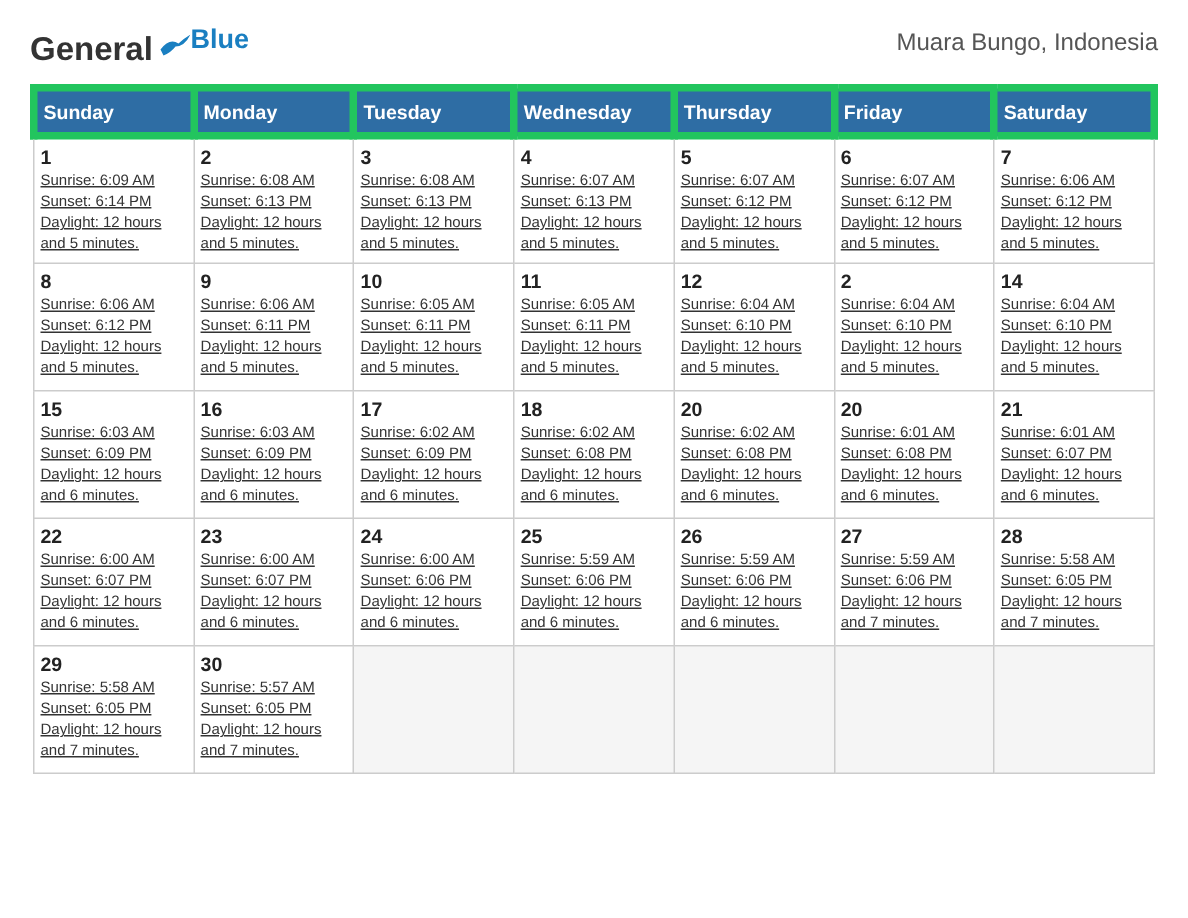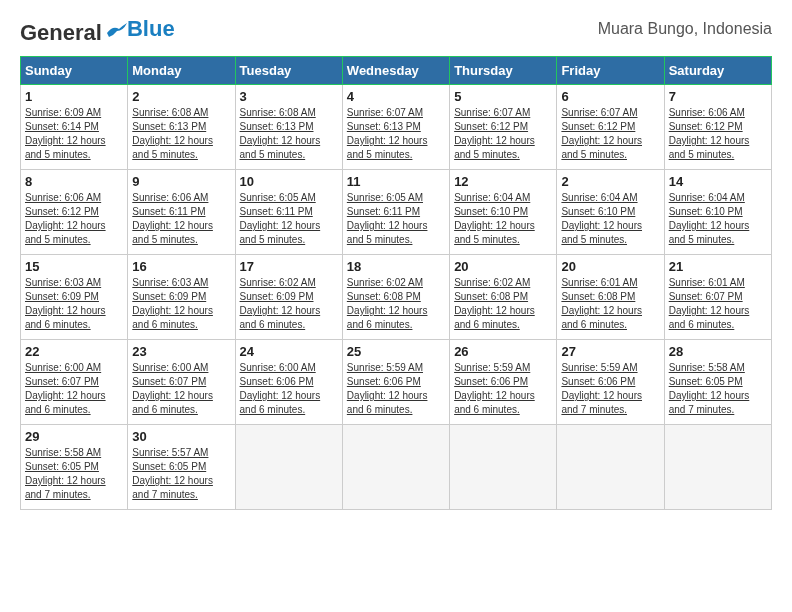--- a/index.html
+++ b/index.html
@@ -38,21 +38,21 @@
       border-collapse: collapse;
       font-size: 10.5px;
     }
     thead tr th {
       background-color: #2e6da4;
       color: #fff;
       padding: 6px 4px;
       text-align: left;
       font-size: 13px;
       font-weight: bold;
-      border: 1px solid #22c55e;
+      border: 5px solid #22c55e;
     }
     tbody tr td {
       vertical-align: top;
       border: 1px solid #ccc;
       padding: 4px 4px 4px 4px;
       width: 14.28%;
       min-height: 80px;
       height: 85px;
     }
     tbody tr td.empty {
@@ -82,21 +82,21 @@
 <div class="header">
   <div class="logo">
     <div class="logo-wrapper">
       <span style="font-size:22px;font-weight:bold;color:#333;">General</span>
       <span style="margin-left:3px;">
         <svg width="22" height="16" viewBox="0 0 22 16">
           <path d="M2,10 Q8,2 14,6 Q17,3 22,0 Q18,8 12,8 Q9,12 4,14 Z" fill="#1a7fc1"></path>
         </svg>
       </span>
     </div>
-    <span style="font-size:22px;font-weight:bold;color:#1a7fc1;margin-top:-4px;">Blue</span>
+    <span style="font-size:18px;font-weight:bold;color:#1a7fc1;margin-top:-4px;">Blue</span>
   </div>
   <div class="title-area">
     <div class="subtitle">Muara Bungo, Indonesia</div>
   </div>
 </div>
 
 <table>
   <thead>
     <tr>
       <th>Sunday</th>

